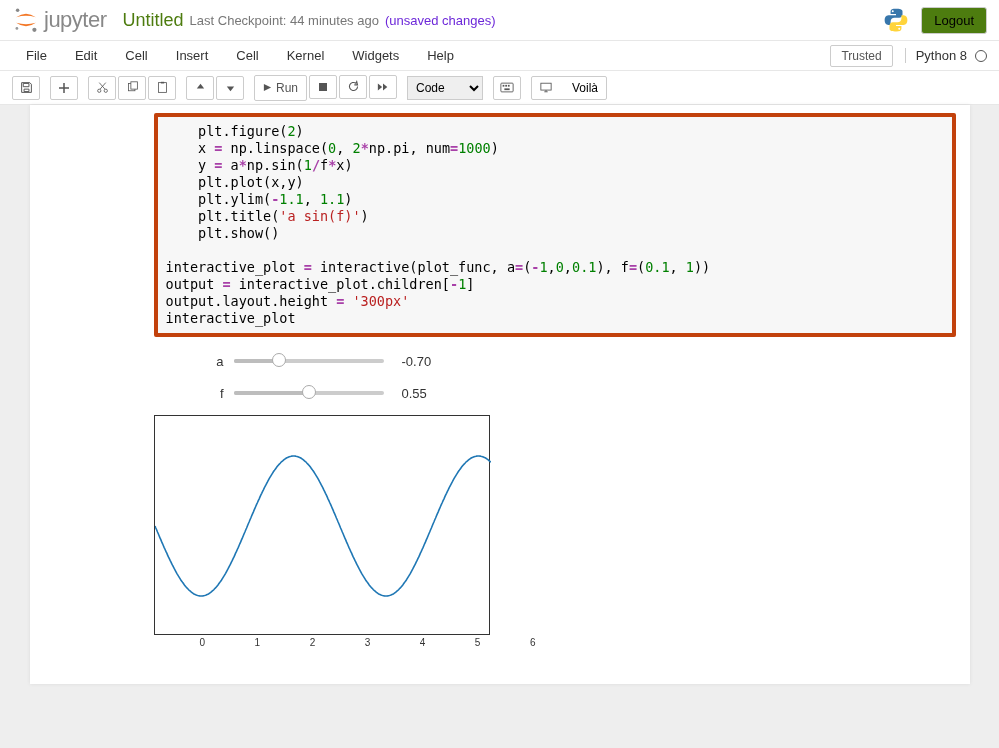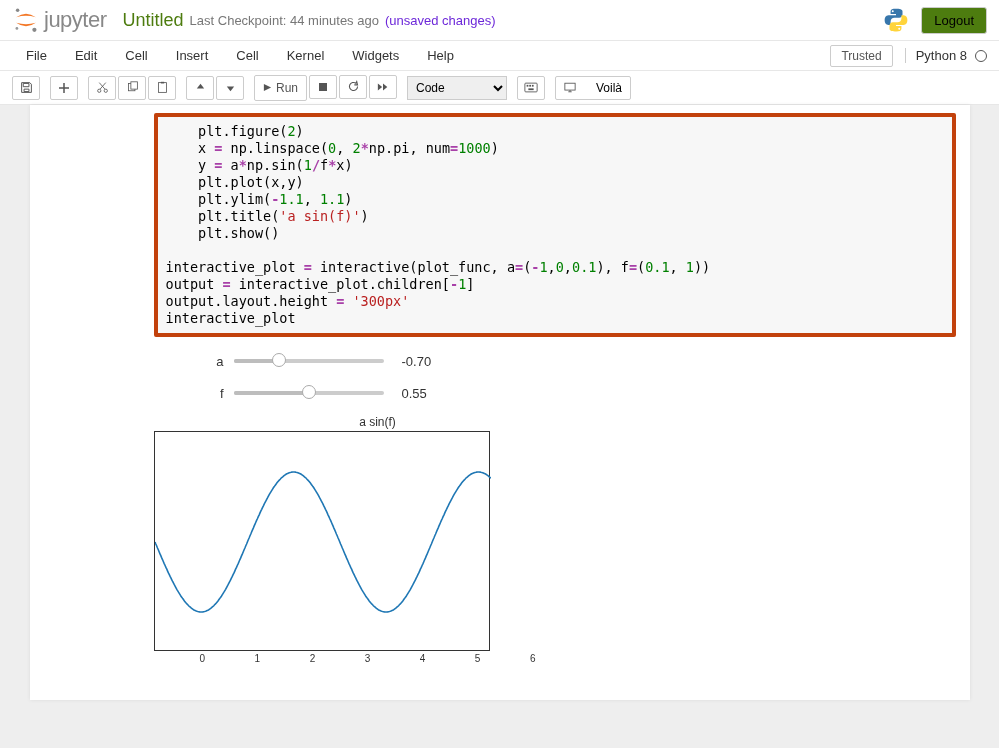--- a/index.html
+++ b/index.html
@@ -24,21 +24,21 @@
 .trusted { padding: 3px 10px; border: 1px solid #ccc; border-radius: 2px; font-size: 12px; color: #555; margin-right: 12px; }
 .kernel-ind { display: flex; align-items: center; font-size: 13px; color: #333; }
 .kernel-name { border-left: 1px solid #ccc; padding-left: 10px; }
 .kernel-circle { width: 12px; height: 12px; border: 1.5px solid #555; border-radius: 50%; margin-left: 8px; }
 
 
 .toolbar { display: flex; align-items: center; padding: 4px 12px; border-bottom: 1px solid #e7e7e7; background: #fff; height: 34px; gap: 4px; }
 .tool-group { display: flex; gap: 2px; margin-right: 6px; }
 .tool-btn { width: 28px; height: 24px; border: 1px solid #ccc; border-radius: 2px; background: #fff; display: flex; align-items: center; justify-content: center; cursor: pointer; font-size: 12px; color: #555; }
 .tool-btn.run { width: auto; padding: 12px 8px; gap: 4px; }
-.cell-type-select { height: 24px; width: 100px; border: 1px solid #ccc; font-size: 12px; padding: 0 4px; }
+.cell-type-select { height: 24px; width: 76px; border: 1px solid #ccc; font-size: 12px; padding: 0 4px; }
 .voila-btn { height: 24px; border: 1px solid #ccc; border-radius: 2px; background: #fff; padding: 0 8px; display: flex; align-items: center; gap: 20px; cursor: pointer; font-size: 12px; }
 
 
 .notebook-bg { background: #eee; padding: 0; min-height: 660px; }
 .notebook { background: #fff; margin: 0 auto; width: 940px; padding: 8px 14px 30px 14px; box-shadow: 0 0 4px rgba(0,0,0,0.08); }
 
 .cell { display: flex; margin-bottom: 6px; }
 .prompt { width: 110px; text-align: right; padding: 6px 8px 0 0; font-family: monospace; font-size: 13px; color: #303F9F; flex-shrink: 0; }
 .inner { flex: 1; }
 
@@ -237,21 +237,20 @@
           <div class="widget-row">
             <div class="widget-label">f</div>
             <div class="slider-track">
               <div class="slider-fill" id="fill-f" style="width: 50%;"></div>
               <div class="slider-thumb" id="thumb-f" style="left: 50%;"></div>
             </div>
             <div class="slider-value">0.55</div>
           </div>
 
           <div class="chart-wrap">
-            <div class="chart-title">a sin(f)</div>
             <div class="chart-flex">
               <div class="plot-box">
                 <svg class="curve" id="curve-svg" width="336" height="220">
                     <path d="M0.0 110.0 L0.8 112.0 L1.7 114.0 L2.5 116.0 L3.4 118.0 L4.2 120.0 L5.0 121.9 L5.9 123.9 L6.7 125.9 L7.6 127.8 L8.4 129.7 L9.2 131.6 L10.1 133.5 L10.9 135.4 L11.8 137.2 L12.6 139.1 L13.4 140.9 L14.3 142.7 L15.1 144.4 L16.0 146.1 L16.8 147.8 L17.6 149.5 L18.5 151.1 L19.3 152.7 L20.2 154.3 L21.0 155.8 L21.8 157.3 L22.7 158.8 L23.5 160.2 L24.4 161.6 L25.2 162.9 L26.0 164.2 L26.9 165.4 L27.7 166.6 L28.6 167.8 L29.4 168.9 L30.2 169.9 L31.1 171.0 L31.9 171.9 L32.8 172.8 L33.6 173.7 L34.4 174.5 L35.3 175.2 L36.1 175.9 L37.0 176.6 L37.8 177.2 L38.6 177.7 L39.5 178.2 L40.3 178.6 L41.2 179.0 L42.0 179.3 L42.8 179.5 L43.7 179.7 L44.5 179.9 L45.4 180.0 L46.2 180.0 L47.0 180.0 L47.9 179.9 L48.7 179.7 L49.6 179.5 L50.4 179.3 L51.2 179.0 L52.1 178.6 L52.9 178.2 L53.8 177.7 L54.6 177.2 L55.4 176.6 L56.3 175.9 L57.1 175.2 L58.0 174.5 L58.8 173.7 L59.6 172.8 L60.5 171.9 L61.3 171.0 L62.2 169.9 L63.0 168.9 L63.8 167.8 L64.7 166.6 L65.5 165.4 L66.4 164.2 L67.2 162.9 L68.0 161.6 L68.9 160.2 L69.7 158.8 L70.6 157.3 L71.4 155.8 L72.2 154.3 L73.1 152.7 L73.9 151.1 L74.8 149.5 L75.6 147.8 L76.4 146.1 L77.3 144.4 L78.1 142.7 L79.0 140.9 L79.8 139.1 L80.6 137.2 L81.5 135.4 L82.3 133.5 L83.2 131.6 L84.0 129.7 L84.8 127.8 L85.7 125.9 L86.5 123.9 L87.4 121.9 L88.2 120.0 L89.0 118.0 L89.9 116.0 L90.7 114.0 L91.6 112.0 L92.4 110.0 L93.2 108.0 L94.1 106.0 L94.9 104.0 L95.8 102.0 L96.6 100.0 L97.4 98.1 L98.3 96.1 L99.1 94.1 L100.0 92.2 L100.8 90.3 L101.6 88.4 L102.5 86.5 L103.3 84.6 L104.2 82.8 L105.0 80.9 L105.8 79.1 L106.7 77.3 L107.5 75.6 L108.4 73.9 L109.2 72.2 L110.0 70.5 L110.9 68.9 L111.7 67.3 L112.6 65.7 L113.4 64.2 L114.2 62.7 L115.1 61.2 L115.9 59.8 L116.8 58.4 L117.6 57.1 L118.4 55.8 L119.3 54.6 L120.1 53.4 L121.0 52.2 L121.8 51.1 L122.6 50.1 L123.5 49.0 L124.3 48.1 L125.2 47.2 L126.0 46.3 L126.8 45.5 L127.7 44.8 L128.5 44.1 L129.4 43.4 L130.2 42.8 L131.0 42.3 L131.9 41.8 L132.7 41.4 L133.6 41.0 L134.4 40.7 L135.2 40.5 L136.1 40.3 L136.9 40.1 L137.8 40.0 L138.6 40.0 L139.4 40.0 L140.3 40.1 L141.1 40.3 L142.0 40.5 L142.8 40.7 L143.6 41.0 L144.5 41.4 L145.3 41.8 L146.2 42.3 L147.0 42.8 L147.8 43.4 L148.7 44.1 L149.5 44.8 L150.4 45.5 L151.2 46.3 L152.0 47.2 L152.9 48.1 L153.7 49.0 L154.6 50.1 L155.4 51.1 L156.2 52.2 L157.1 53.4 L157.9 54.6 L158.8 55.8 L159.6 57.1 L160.4 58.4 L161.3 59.8 L162.1 61.2 L163.0 62.7 L163.8 64.2 L164.6 65.7 L165.5 67.3 L166.3 68.9 L167.2 70.5 L168.0 72.2 L168.8 73.9 L169.7 75.6 L170.5 77.3 L171.4 79.1 L172.2 80.9 L173.0 82.8 L173.9 84.6 L174.7 86.5 L175.6 88.4 L176.4 90.3 L177.2 92.2 L178.1 94.1 L178.9 96.1 L179.8 98.1 L180.6 100.0 L181.4 102.0 L182.3 104.0 L183.1 106.0 L184.0 108.0 L184.8 110.0 L185.6 112.0 L186.5 114.0 L187.3 116.0 L188.2 118.0 L189.0 120.0 L189.8 121.9 L190.7 123.9 L191.5 125.9 L192.4 127.8 L193.2 129.7 L194.0 131.6 L194.9 133.5 L195.7 135.4 L196.6 137.2 L197.4 139.1 L198.2 140.9 L199.1 142.7 L199.9 144.4 L200.8 146.1 L201.6 147.8 L202.4 149.5 L203.3 151.1 L204.1 152.7 L205.0 154.3 L205.8 155.8 L206.6 157.3 L207.5 158.8 L208.3 160.2 L209.2 161.6 L210.0 162.9 L210.8 164.2 L211.7 165.4 L212.5 166.6 L213.4 167.8 L214.2 168.9 L215.0 169.9 L215.9 171.0 L216.7 171.9 L217.6 172.8 L218.4 173.7 L219.2 174.5 L220.1 175.2 L220.9 175.9 L221.8 176.6 L222.6 177.2 L223.4 177.7 L224.3 178.2 L225.1 178.6 L226.0 179.0 L226.8 179.3 L227.6 179.5 L228.5 179.7 L229.3 179.9 L230.2 180.0 L231.0 180.0 L231.8 180.0 L232.7 179.9 L233.5 179.7 L234.4 179.5 L235.2 179.3 L236.0 179.0 L236.9 178.6 L237.7 178.2 L238.6 177.7 L239.4 177.2 L240.2 176.6 L241.1 175.9 L241.9 175.2 L242.8 174.5 L243.6 173.7 L244.4 172.8 L245.3 171.9 L246.1 171.0 L247.0 169.9 L247.8 168.9 L248.6 167.8 L249.5 166.6 L250.3 165.4 L251.2 164.2 L252.0 162.9 L252.8 161.6 L253.7 160.2 L254.5 158.8 L255.4 157.3 L256.2 155.8 L257.0 154.3 L257.9 152.7 L258.7 151.1 L259.6 149.5 L260.4 147.8 L261.2 146.1 L262.1 144.4 L262.9 142.7 L263.8 140.9 L264.6 139.1 L265.4 137.2 L266.3 135.4 L267.1 133.5 L268.0 131.6 L268.8 129.7 L269.6 127.8 L270.5 125.9 L271.3 123.9 L272.2 121.9 L273.0 120.0 L273.8 118.0 L274.7 116.0 L275.5 114.0 L276.4 112.0 L277.2 110.0 L278.0 108.0 L278.9 106.0 L279.7 104.0 L280.6 102.0 L281.4 100.0 L282.2 98.1 L283.1 96.1 L283.9 94.1 L284.8 92.2 L285.6 90.3 L286.4 88.4 L287.3 86.5 L288.1 84.6 L289.0 82.8 L289.8 80.9 L290.6 79.1 L291.5 77.3 L292.3 75.6 L293.2 73.9 L294.0 72.2 L294.8 70.5 L295.7 68.9 L296.5 67.3 L297.4 65.7 L298.2 64.2 L299.0 62.7 L299.9 61.2 L300.7 59.8 L301.6 58.4 L302.4 57.1 L303.2 55.8 L304.1 54.6 L304.9 53.4 L305.8 52.2 L306.6 51.1 L307.4 50.1 L308.3 49.0 L309.1 48.1 L310.0 47.2 L310.8 46.3 L311.6 45.5 L312.5 44.8 L313.3 44.1 L314.2 43.4 L315.0 42.8 L315.8 42.3 L316.7 41.8 L317.5 41.4 L318.4 41.0 L319.2 40.7 L320.0 40.5 L320.9 40.3 L321.7 40.1 L322.6 40.0 L323.4 40.0 L324.2 40.0 L325.1 40.1 L325.9 40.3 L326.8 40.5 L327.6 40.7 L328.4 41.0 L329.3 41.4 L330.1 41.8 L331.0 42.3 L331.8 42.8 L332.6 43.4 L333.5 44.1 L334.3 44.8 L335.2 45.5 L336.0 46.3 " fill="none" stroke="#1f77b4" stroke-width="1.6"></path>
                   </svg>
               </div>
             </div>
             <div class="xticks" id="xticks">
                 <span>0</span>
                 <span>1</span>

